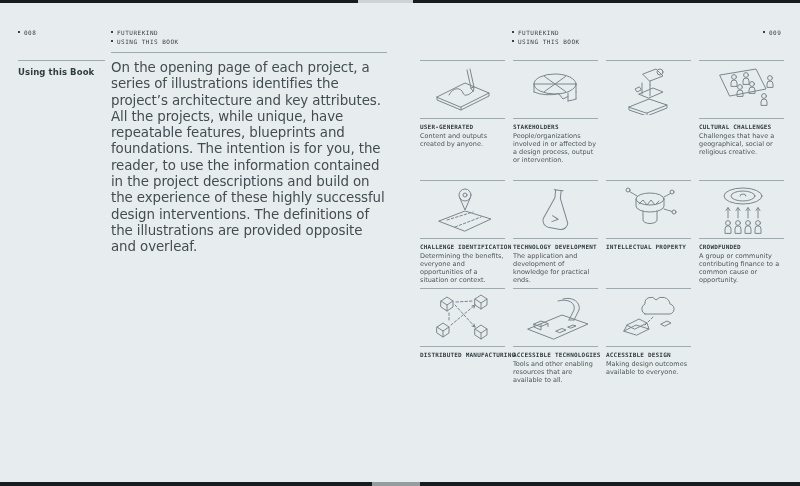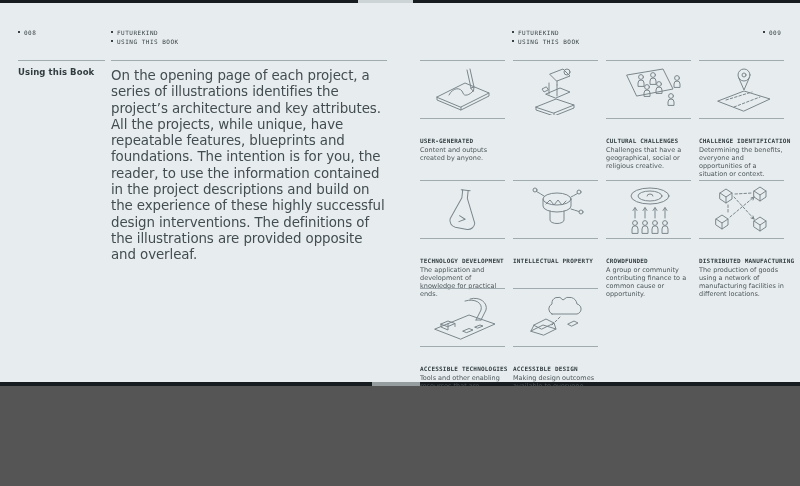--- a/index.html
+++ b/index.html
@@ -1,19 +1,19 @@
 <!DOCTYPE html>
 <html><head>
 <meta charset="utf-8">
 <style>
   html,body{margin:0;padding:0;}
   body{background:#555;}
   .spread{
     position:relative;
-    width:800px;height:386px;
+    width:800px;height:486px;
     margin:0 auto;
     background:#e7edef;
     overflow:hidden;
     font-family:"DejaVu Sans",sans-serif;
     color:#3c4549;
   }
   
   .edge-bar{position:absolute;left:0;width:800px;background:#161c1f;}
   .edge-bar.top{top:0;height:3px;}
   .edge-bar.bottom{bottom:0;height:4px;}
@@ -31,42 +31,42 @@
   .run-row{display:flex;align-items:flex-start;}
   .dot{width:2px;height:2px;background:#394246;margin:3px 4px 0 0;flex:none;}
 
   
   .lp-label{
     position:absolute;left:18px;top:60px;width:87px;
     border-top:1px solid #a0abaf;padding-top:6px;
     font-size:8.5px;font-weight:bold;color:#323c40;letter-spacing:.1px;
   }
   .lp-body{
-    position:absolute;left:111px;top:60px;width:276px;
+    position:absolute;left:111px;top:52px;width:276px;
     border-top:1px solid #a0abaf;padding-top:7px;
     font-size:13.4px;line-height:16.3px;color:#434c50;
     letter-spacing:-.1px;
   }
 
   
   .grid{
     position:absolute;left:420px;top:60px;width:364px;
     display:grid;
     grid-template-columns:repeat(4,85px);
     grid-template-rows:120px 108px auto;
     column-gap:8px;
   }
   .cell{overflow:visible;}
   .icon-box{
     border-top:1px solid #a0abaf;
     height:57px;
     display:flex;align-items:center;justify-content:center;
   }
   .icon-box svg{display:block;}
-  .cell-text{border-top:1px solid #a0abaf;padding-top:18px;}
+  .cell-text{border-top:1px solid #a0abaf;padding-top:4px;}
   .cell-label{
     font-family:"DejaVu Sans Mono",monospace;
     font-size:6px;font-weight:bold;letter-spacing:.2px;
     color:#333d41;white-space:nowrap;
   }
   .cell-desc{
     margin-top:2px;
     font-size:6.5px;line-height:8px;color:#4d565a;
   }
   .ic{stroke:#7b868c;fill:none;stroke-width:1;stroke-linecap:round;stroke-linejoin:round;}
@@ -130,20 +130,35 @@
           <path d="M44,5 L48,23 M47,4 L51,22 M48,23 L51,22 L50.5,26 Z"></path>
           <path d="M26,30 C30,22 38,22 40,28 C41,32 47,30 50,26"></path>
         </svg>
       </div>
       <div class="cell-text">
         <div class="cell-label">USER-GENERATED</div>
         <div class="cell-desc">Content and outputs created by anyone.</div>
       </div>
     </div>
 
+    <div class="cell">
+      <div class="icon-box">
+        <svg class="ic" width="80" height="50" viewBox="0 0 80 50">
+          <ellipse cx="39" cy="19" rx="21" ry="10"></ellipse>
+          <path d="M18,19 L60,19 M28.5,11.5 L49.5,26.5 M49.5,11.5 L28.5,26.5"></path>
+          <path d="M18,19 v8 M60,19 v8 M18,27 A21,10 0 0 0 43,28.6"></path>
+          <path d="M52,28 v8 M60,27 v7 M52,36 a21,10 0 0 0 8,-2"></path>
+          <path d="M43,29 l4,5 5,-2.5"></path>
+        </svg>
+      </div>
+      <div class="cell-text">
+        <div class="cell-label">STAKEHOLDERS</div>
+        <div class="cell-desc">People/organizations involved in or affected by a design process, output or intervention.</div>
+      </div>
+    </div>
 
     <div class="cell">
       <div class="icon-box">
         <svg class="ic" width="80" height="50" viewBox="0 0 80 50">
           <polygon points="20,42 40,34 58,40 38,48"></polygon>
           <path d="M20,42 v3 L38,51 v-3 M58,40 v3 L38,51"></path>
           <polygon points="30,29 44,23 54,27 40,33"></polygon>
           <path d="M33,29 V18 M41,31 V20"></path>
           <polygon points="34,9 47,4 54,11 41,16"></polygon>
           <circle cx="51" cy="7" r="3"></circle>
@@ -272,21 +287,20 @@
           <use href="#dmcube" x="18" y="4"></use>
           <use href="#dmcube" x="52" y="2"></use>
           <use href="#dmcube" x="14" y="30"></use>
           <use href="#dmcube" x="52" y="32"></use>
           <path class="dash" d="M32,12 L52,34 M28,32 L52,12 M33,9 L50,8 M26,20 L26,28"></path>
           <path d="M52,34 l-3,-1 m3,1 l-1,-3 M52,12 l-3,1 m3,-1 l-1,3"></path>
         </svg>
       </div>
       <div class="cell-text">
         <div class="cell-label">DISTRIBUTED MANUFACTURING</div>
-        <div class="cell-desc">The production of goods using a network of manufacturing facilities in different locations.</div>
       </div>
     </div>
 
     <div class="cell">
       <div class="icon-box">
         <svg class="ic" width="80" height="50" viewBox="0 0 80 50">
           <polygon points="12,36 46,22 72,31 38,46"></polygon>
           <path d="M18,31 l7,-3 7,2.5 -7,3 z M25,30.5 v3 M32,30.5 v3 M18,31 v3 l7,3 v-3"></path>
           <path d="M42,8 C52,5 60,10 58,17 L53,27 M47,6 C57,3 65,10 63,17 L58,27 M53,27 L58,27"></path>
           <path d="M40,38 l6,-2.5 4,1.5 -6,2.5 z M52,34 l5,-2 3,1 -5,2 z"></path>

